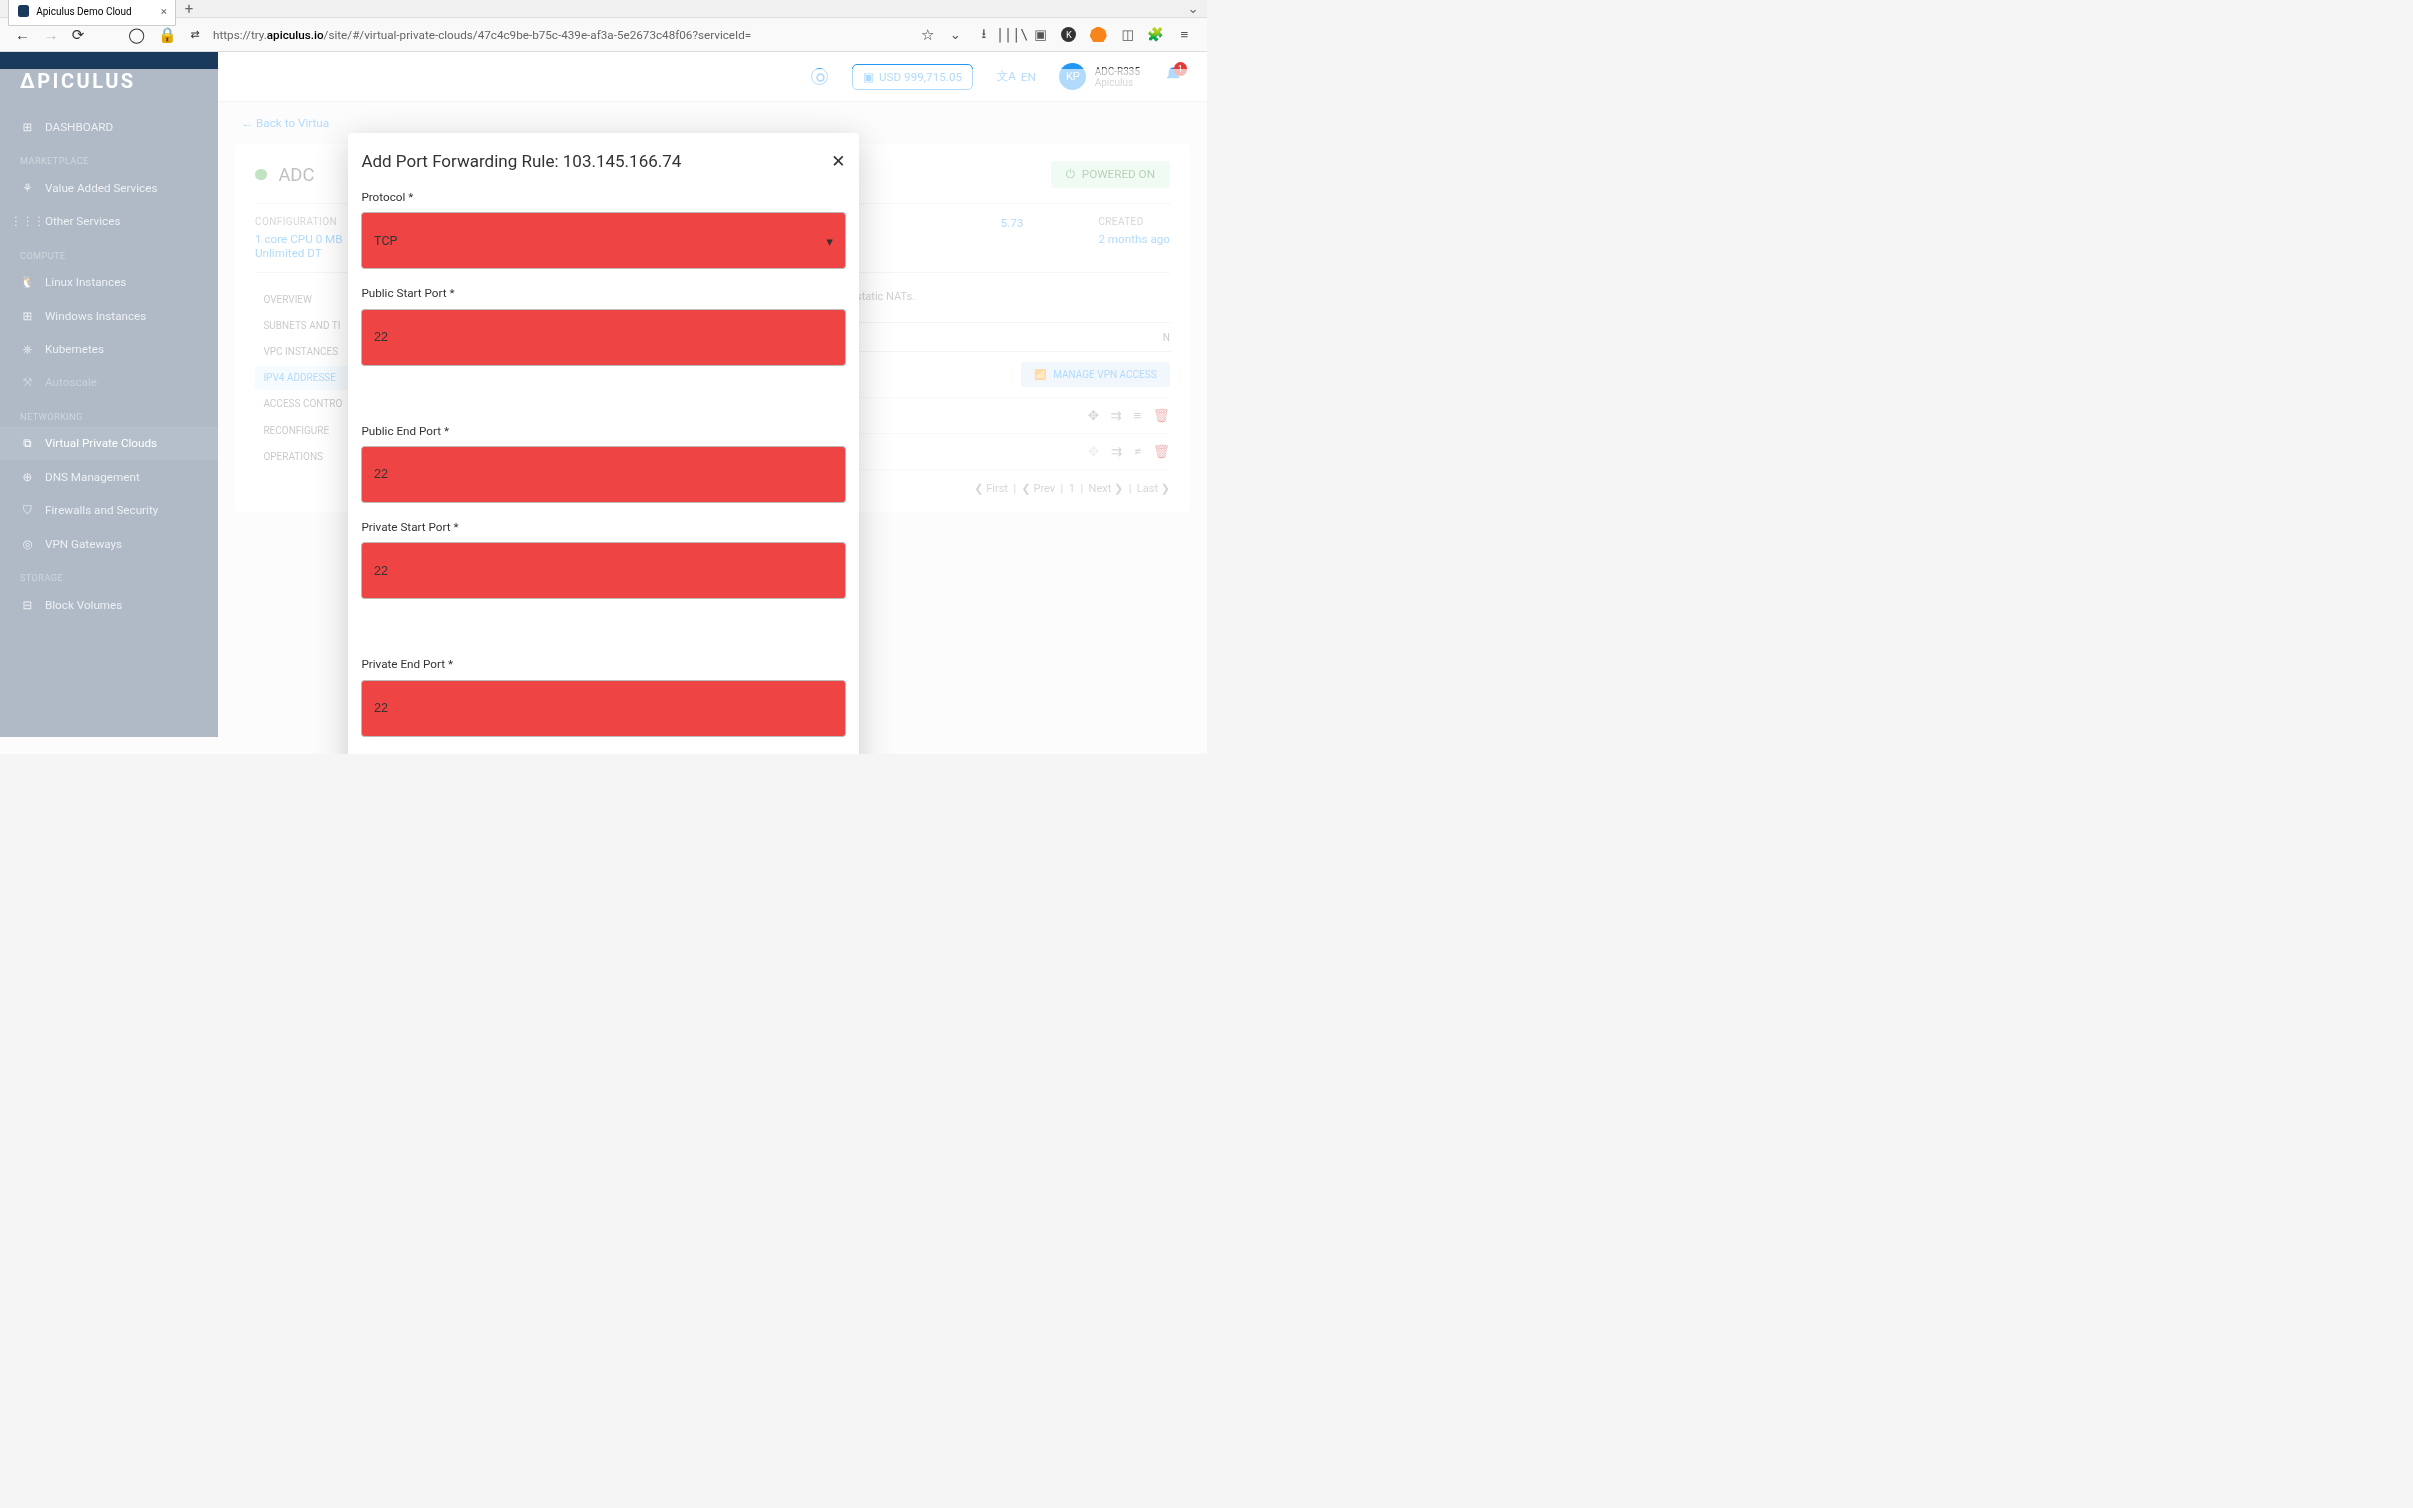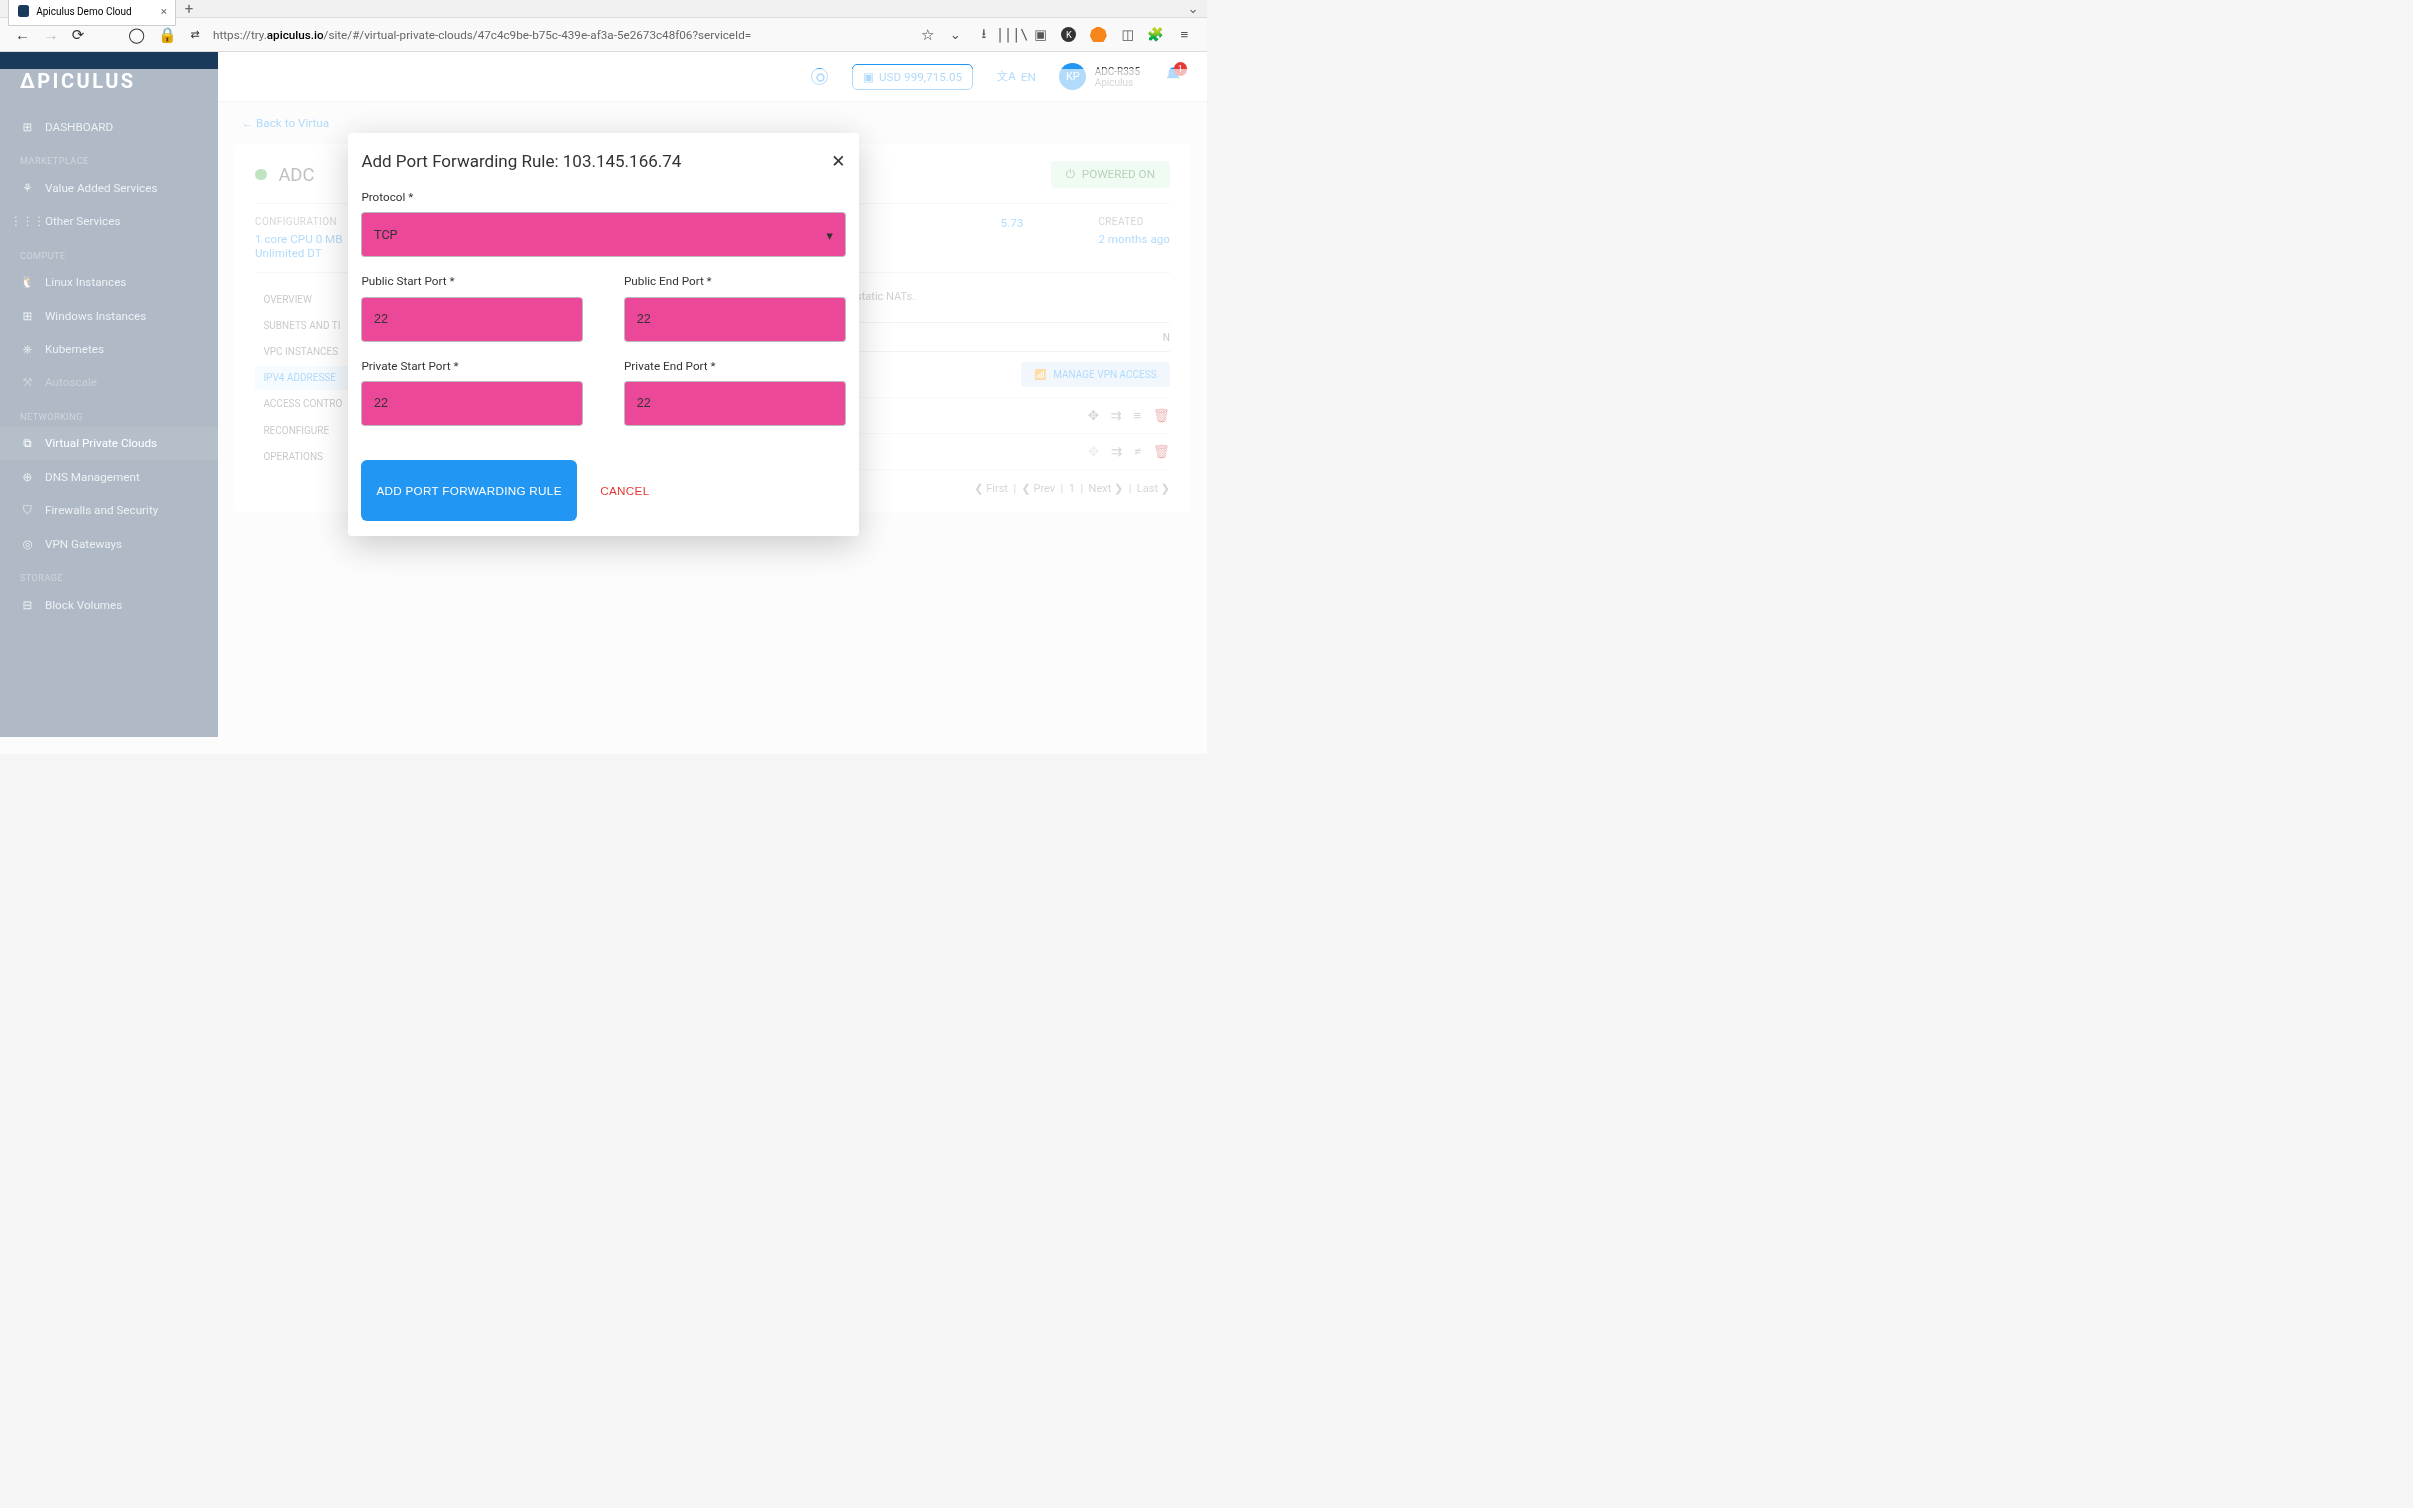--- a/index.html
+++ b/index.html
@@ -79,24 +79,24 @@
     .page-size { border: 0.8px solid #ccc; padding: 3.4px 6.7px; border-radius: 3.4px; margin: 0 5px; }
     
     
     .overlay { position: absolute; top: 69px; left: 0; right: 0; bottom: 0; background: rgba(255,255,255,0.65); display: flex; align-items: flex-start; justify-content: center; padding-top: 64px; z-index: 1000; }
     .modal { width: 511px; background: #fff; border-radius: 3.4px; box-shadow: 0 8.4px 34px rgba(0,0,0,0.2); padding: 18.4px 13.4px 15px; }
     .modal-header { display: flex; align-items: flex-start; justify-content: space-between; margin-bottom: 18.4px; }
     .modal-title { font-size: 17px; color: #333; }
     .modal-close { font-size: 17px; cursor: pointer; color: #333; }
     .form-group { margin-bottom: 17px; }
     .form-label { font-size: 11.7px; color: #333; margin-bottom: 8.4px; display: block; }
-    .form-control { width: 100%; height: 45px; border: 0.8px solid #bbb; border-radius: 3.4px; padding: 0 11.7px; font-size: 12.6px; color: #333; background: #ec4899; position: relative; display: flex; align-items: center; }
+    .form-control { width: 100%; height: 57px; border: 0.8px solid #bbb; border-radius: 3.4px; padding: 0 11.7px; font-size: 12.6px; color: #333; background: #ef4444; position: relative; display: flex; align-items: center; }
     .form-select { position: relative; }
     .form-select::after { content: "▾"; position: absolute; right: 11.7px; top: 50%; transform: translateY(-50%); color: #333; }
-    .form-row { display: flex; gap: 41px; }
+    .form-row { display: flex; gap: 41px; flex-direction: column; }
     .form-row .form-group { flex: 1; }
     input.form-control { outline: none; }
     .modal-actions { display: flex; gap: 23.5px; align-items: center; margin-top: 17px; }
     .btn-primary { background: #2196f3; color: #fff; border: none; padding: 24px 15px; font-size: 11.7px; border-radius: 6px; cursor: pointer; letter-spacing: 0.3px; }
     .btn-cancel { background: none; border: none; color: #e53935; font-size: 11.7px; cursor: pointer; letter-spacing: 0.3px; }
   </style>
 </head>
 <body>
 
 <div class="browser-chrome">

